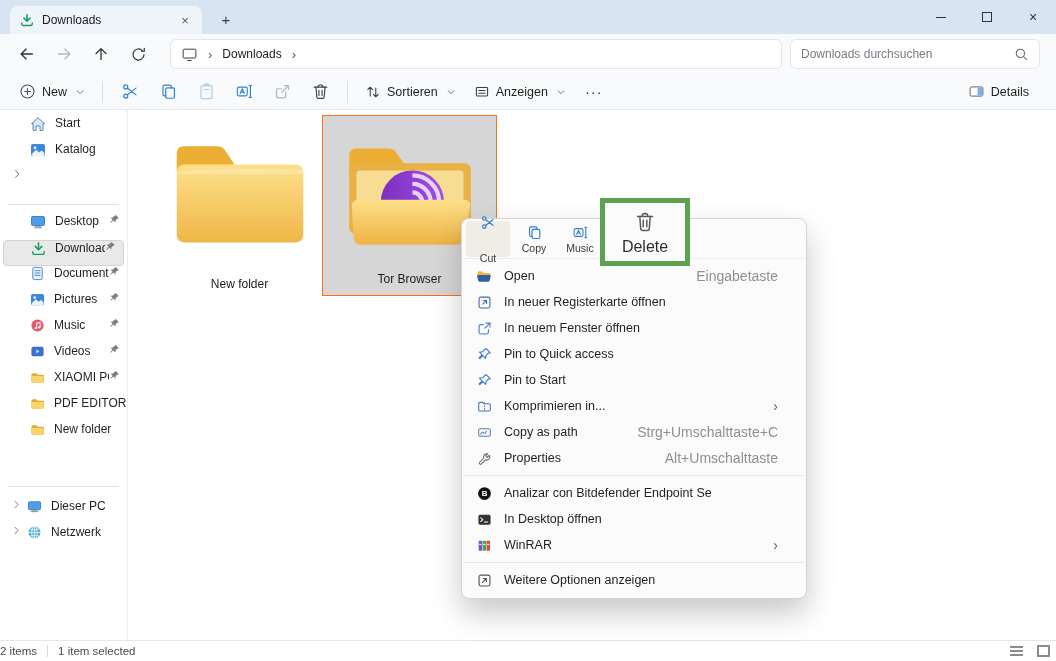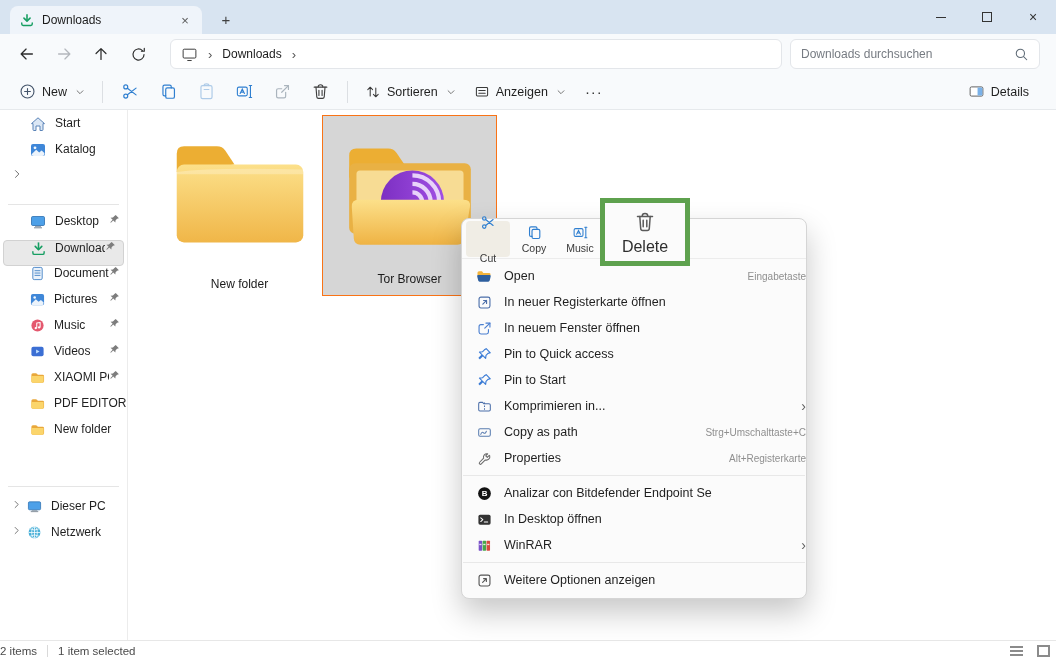--- a/index.html
+++ b/index.html
@@ -69,24 +69,24 @@
                   border:1px solid #d5d5d5; border-radius:8px; box-shadow:0 14px 30px rgba(0,0,0,.22);
                   z-index:5; padding-bottom:5px; }
   .quick-row { position:relative; height:40px; display:flex; align-items:center; padding:0 3px; border-bottom:1px solid #ececec; }
   .quick-btn { width:44px; height:36px; display:flex; flex-direction:column; align-items:center; justify-content:center; border-radius:4px; margin:0 1px; }
   .quick-btn.hovered { background:#f0ede5;gap:20px; }
   .quick-label { font-size:10.5px; color:#3a3a3a; margin-top:1px; }
   .quick-btn.delete-hl { position:absolute; left:137px; top:-21px; width:90px; height:68px;
                          border:5px solid #5ea14e; background:#fbfbfb; border-radius:0; justify-content:flex-start; padding-top:7px; }
   .quick-btn.delete-hl .quick-label { font-size:16px; color:#2e2e2e; margin-top:4px; }
   .menu-list { padding-top:4px; }
-  .menu-item { height:26px; display:flex; align-items:center; padding:0 0 0 14px; font-size:12.5px; color:#1f1f1f; }
+  .menu-item { height:26px; display:flex; align-items:center; padding:0 28px 0 14px; font-size:12.5px; color:#1f1f1f; }
   .mi-icon { width:16px; height:16px; margin-right:12px; flex:0 0 auto; display:flex; align-items:center; justify-content:center; }
   .mi-label { flex:1; white-space:nowrap; overflow:hidden; }
-  .mi-shortcut { font-size:10px; color:#8f8f8f; margin-left:10px; }
+  .mi-shortcut { font-size:14px; color:#8f8f8f; margin-left:10px; }
   .mi-arrow { font-size:14px; color:#5f5f5f; margin-left:10px; }
   .menu-sep { height:1px; background:#e8e8e8; margin:4px 1px; }
 
   
   .statusbar { position:absolute; left:0; right:0; bottom:0; height:21px; background:#fff; border-top:1px solid #e7e7e7;
                display:flex; align-items:center; padding:0 0; font-size:11.5px; color:#4a4a4a; }
   .sb-count-sep { width:1px; height:12px; background:#d9d9d9; margin:0 10px; }
   .status-views { margin-left:auto; display:flex; gap:14px; align-items:center; margin-right:6px; }
   .view-list-glyph { display:flex; flex-direction:column; gap:2px; }
   .view-list-glyph span { width:13px; height:2px; background:#8b8b8b; display:block; }
@@ -607,21 +607,21 @@
         <span class="mi-label">Copy as path</span>
         <span class="mi-shortcut">Strg+Umschalttaste+C</span>
       </div>
       <div class="menu-item">
         <span class="mi-icon">
           <svg width="15" height="15" viewBox="0 0 16 16" fill="none" stroke="#6a6a6a" stroke-width="1.1" stroke-linejoin="round">
               <path d="M13.6 5.2 a3.6 3.6 0 0 1-4.7 4.3 L4.6 13.8 a1.25 1.25 0 0 1-1.8-1.8 L7.1 7.7 A3.6 3.6 0 0 1 11.4 3 L9.3 5.1 l1.7 1.7 2.1-2.1 z"></path>
             </svg>
         </span>
         <span class="mi-label">Properties</span>
-        <span class="mi-shortcut">Alt+Registerkarte</span>
+        <span class="mi-shortcut">Alt+Umschalttaste</span>
       </div>
 
       <div class="menu-sep"></div>
 
       <div class="menu-item">
         <span class="mi-icon">
           <svg width="15" height="15" viewBox="0 0 16 16">
               <circle cx="8" cy="8" r="6.8" fill="#121212"></circle>
               <text x="8" y="11" font-size="8.5" font-family="Liberation Sans, sans-serif" font-weight="bold" fill="#fff" text-anchor="middle">B</text>
             </svg>

